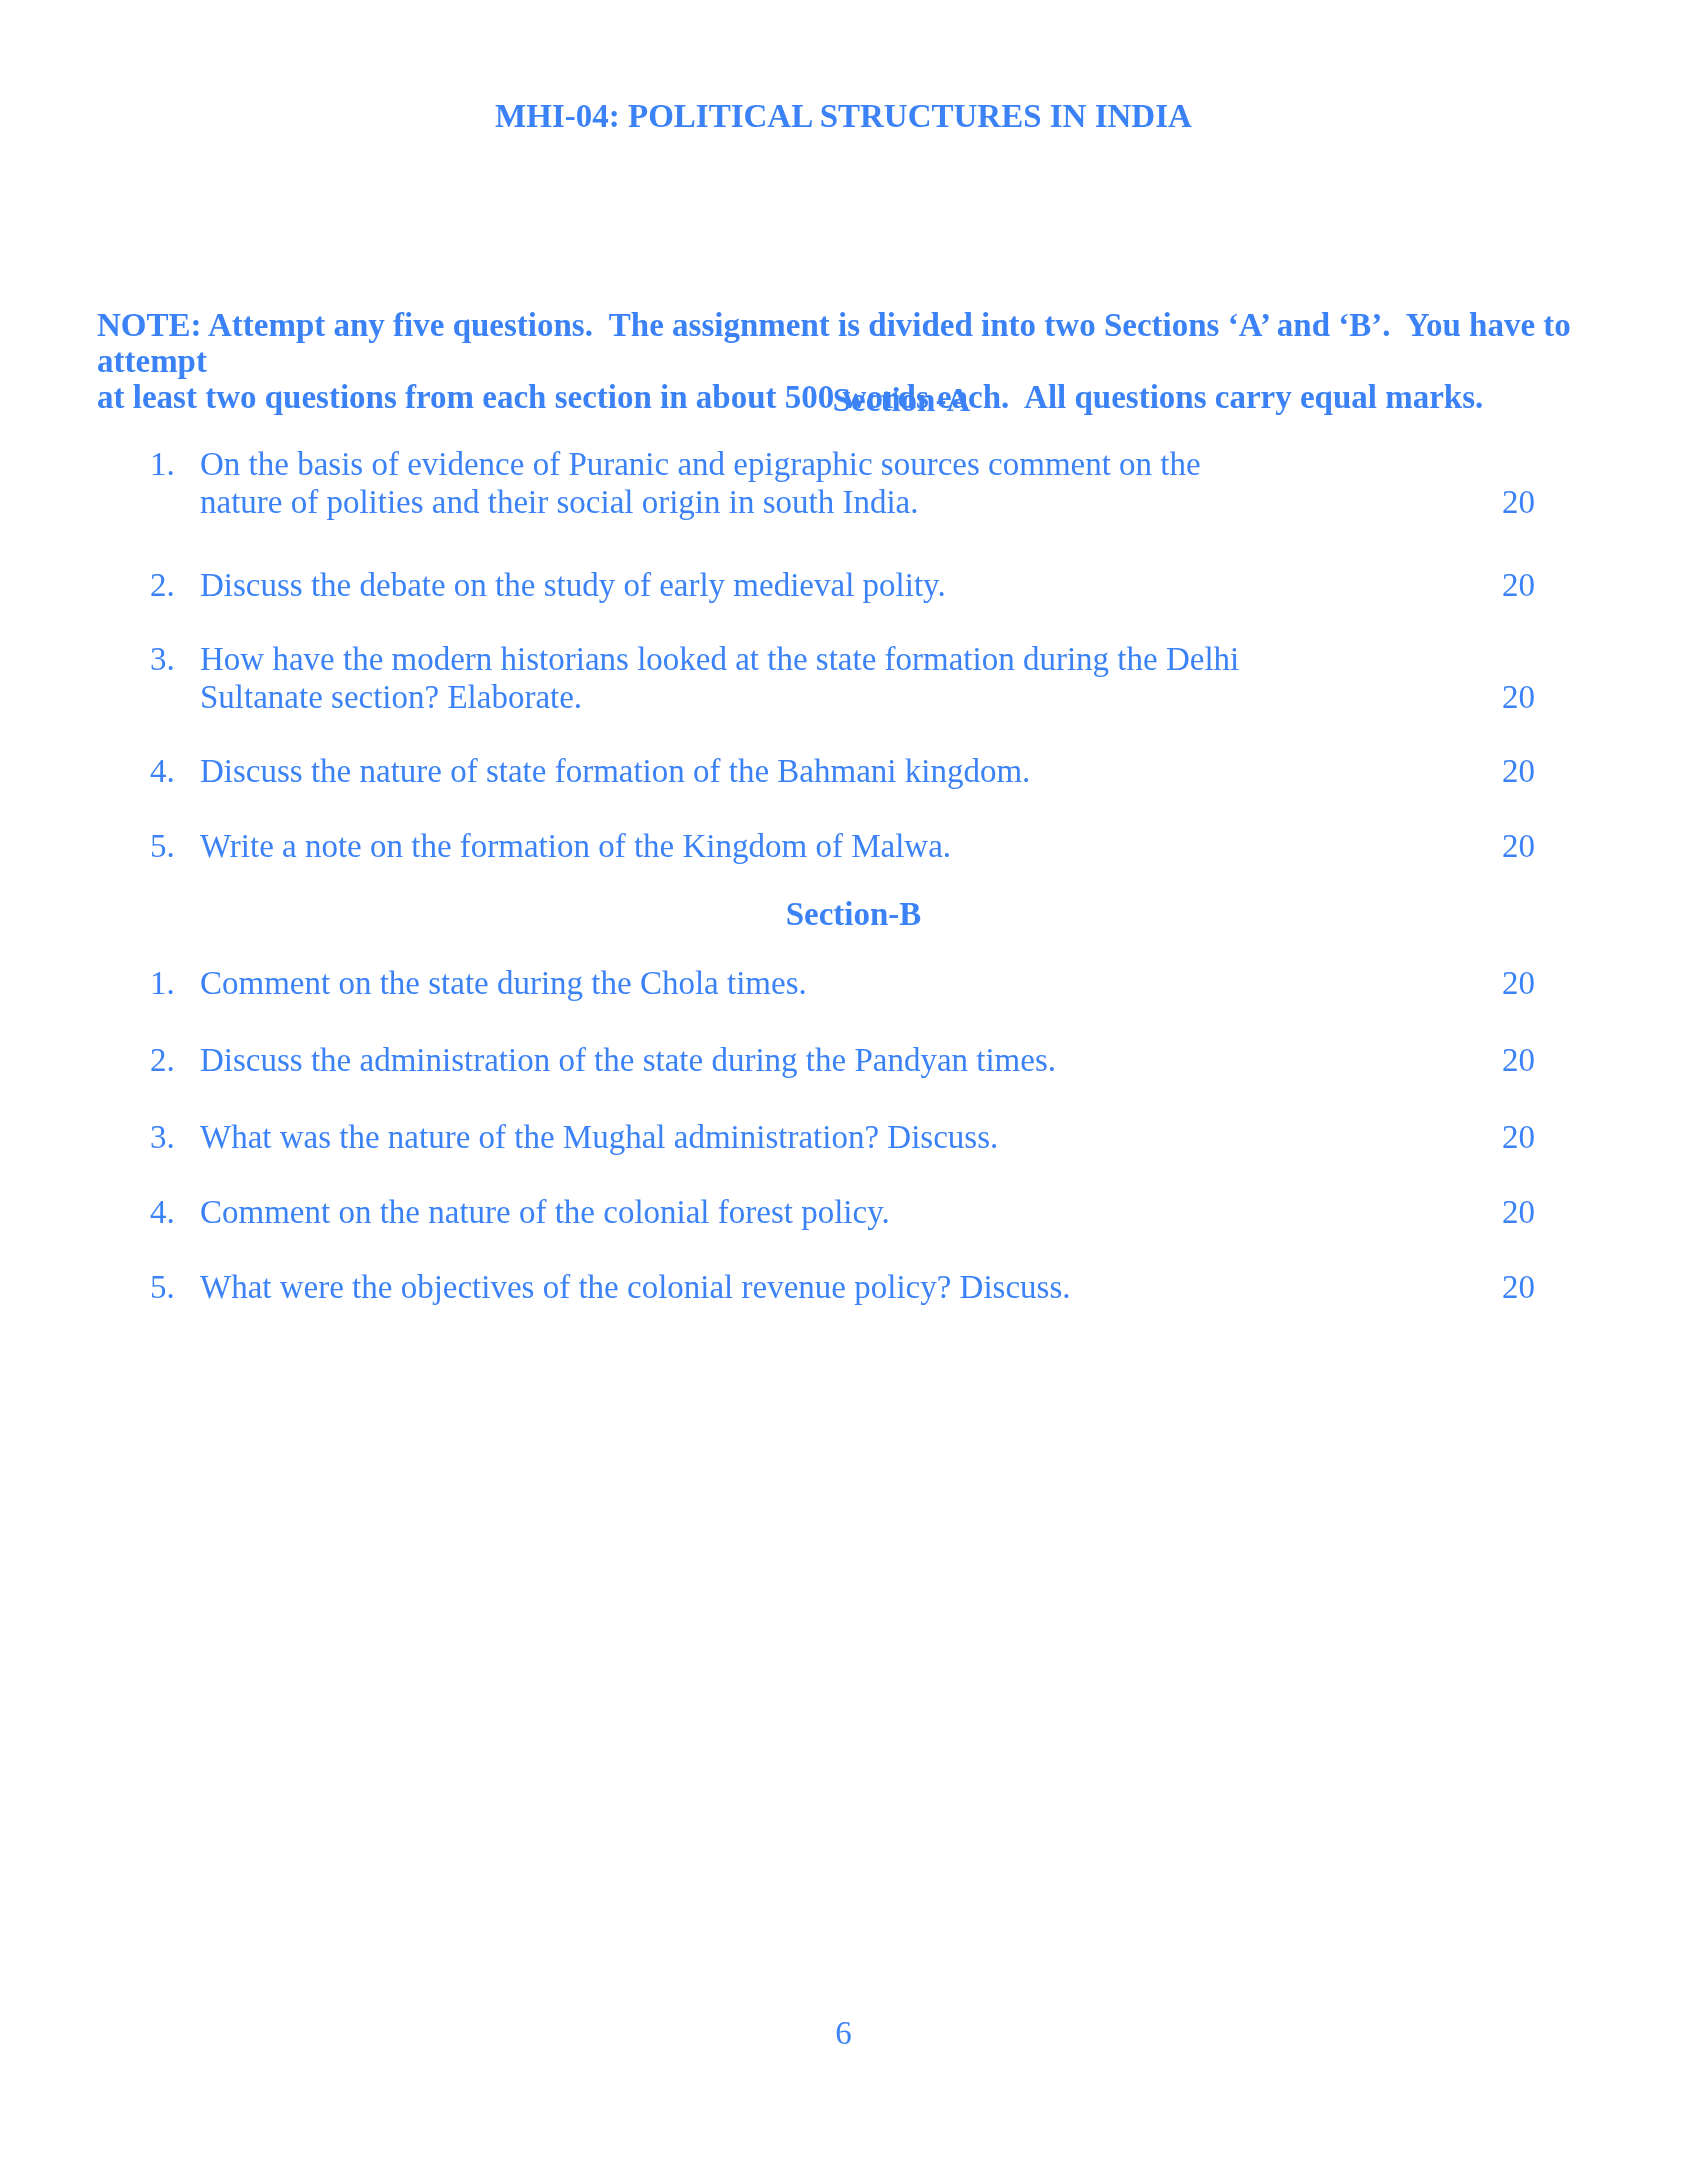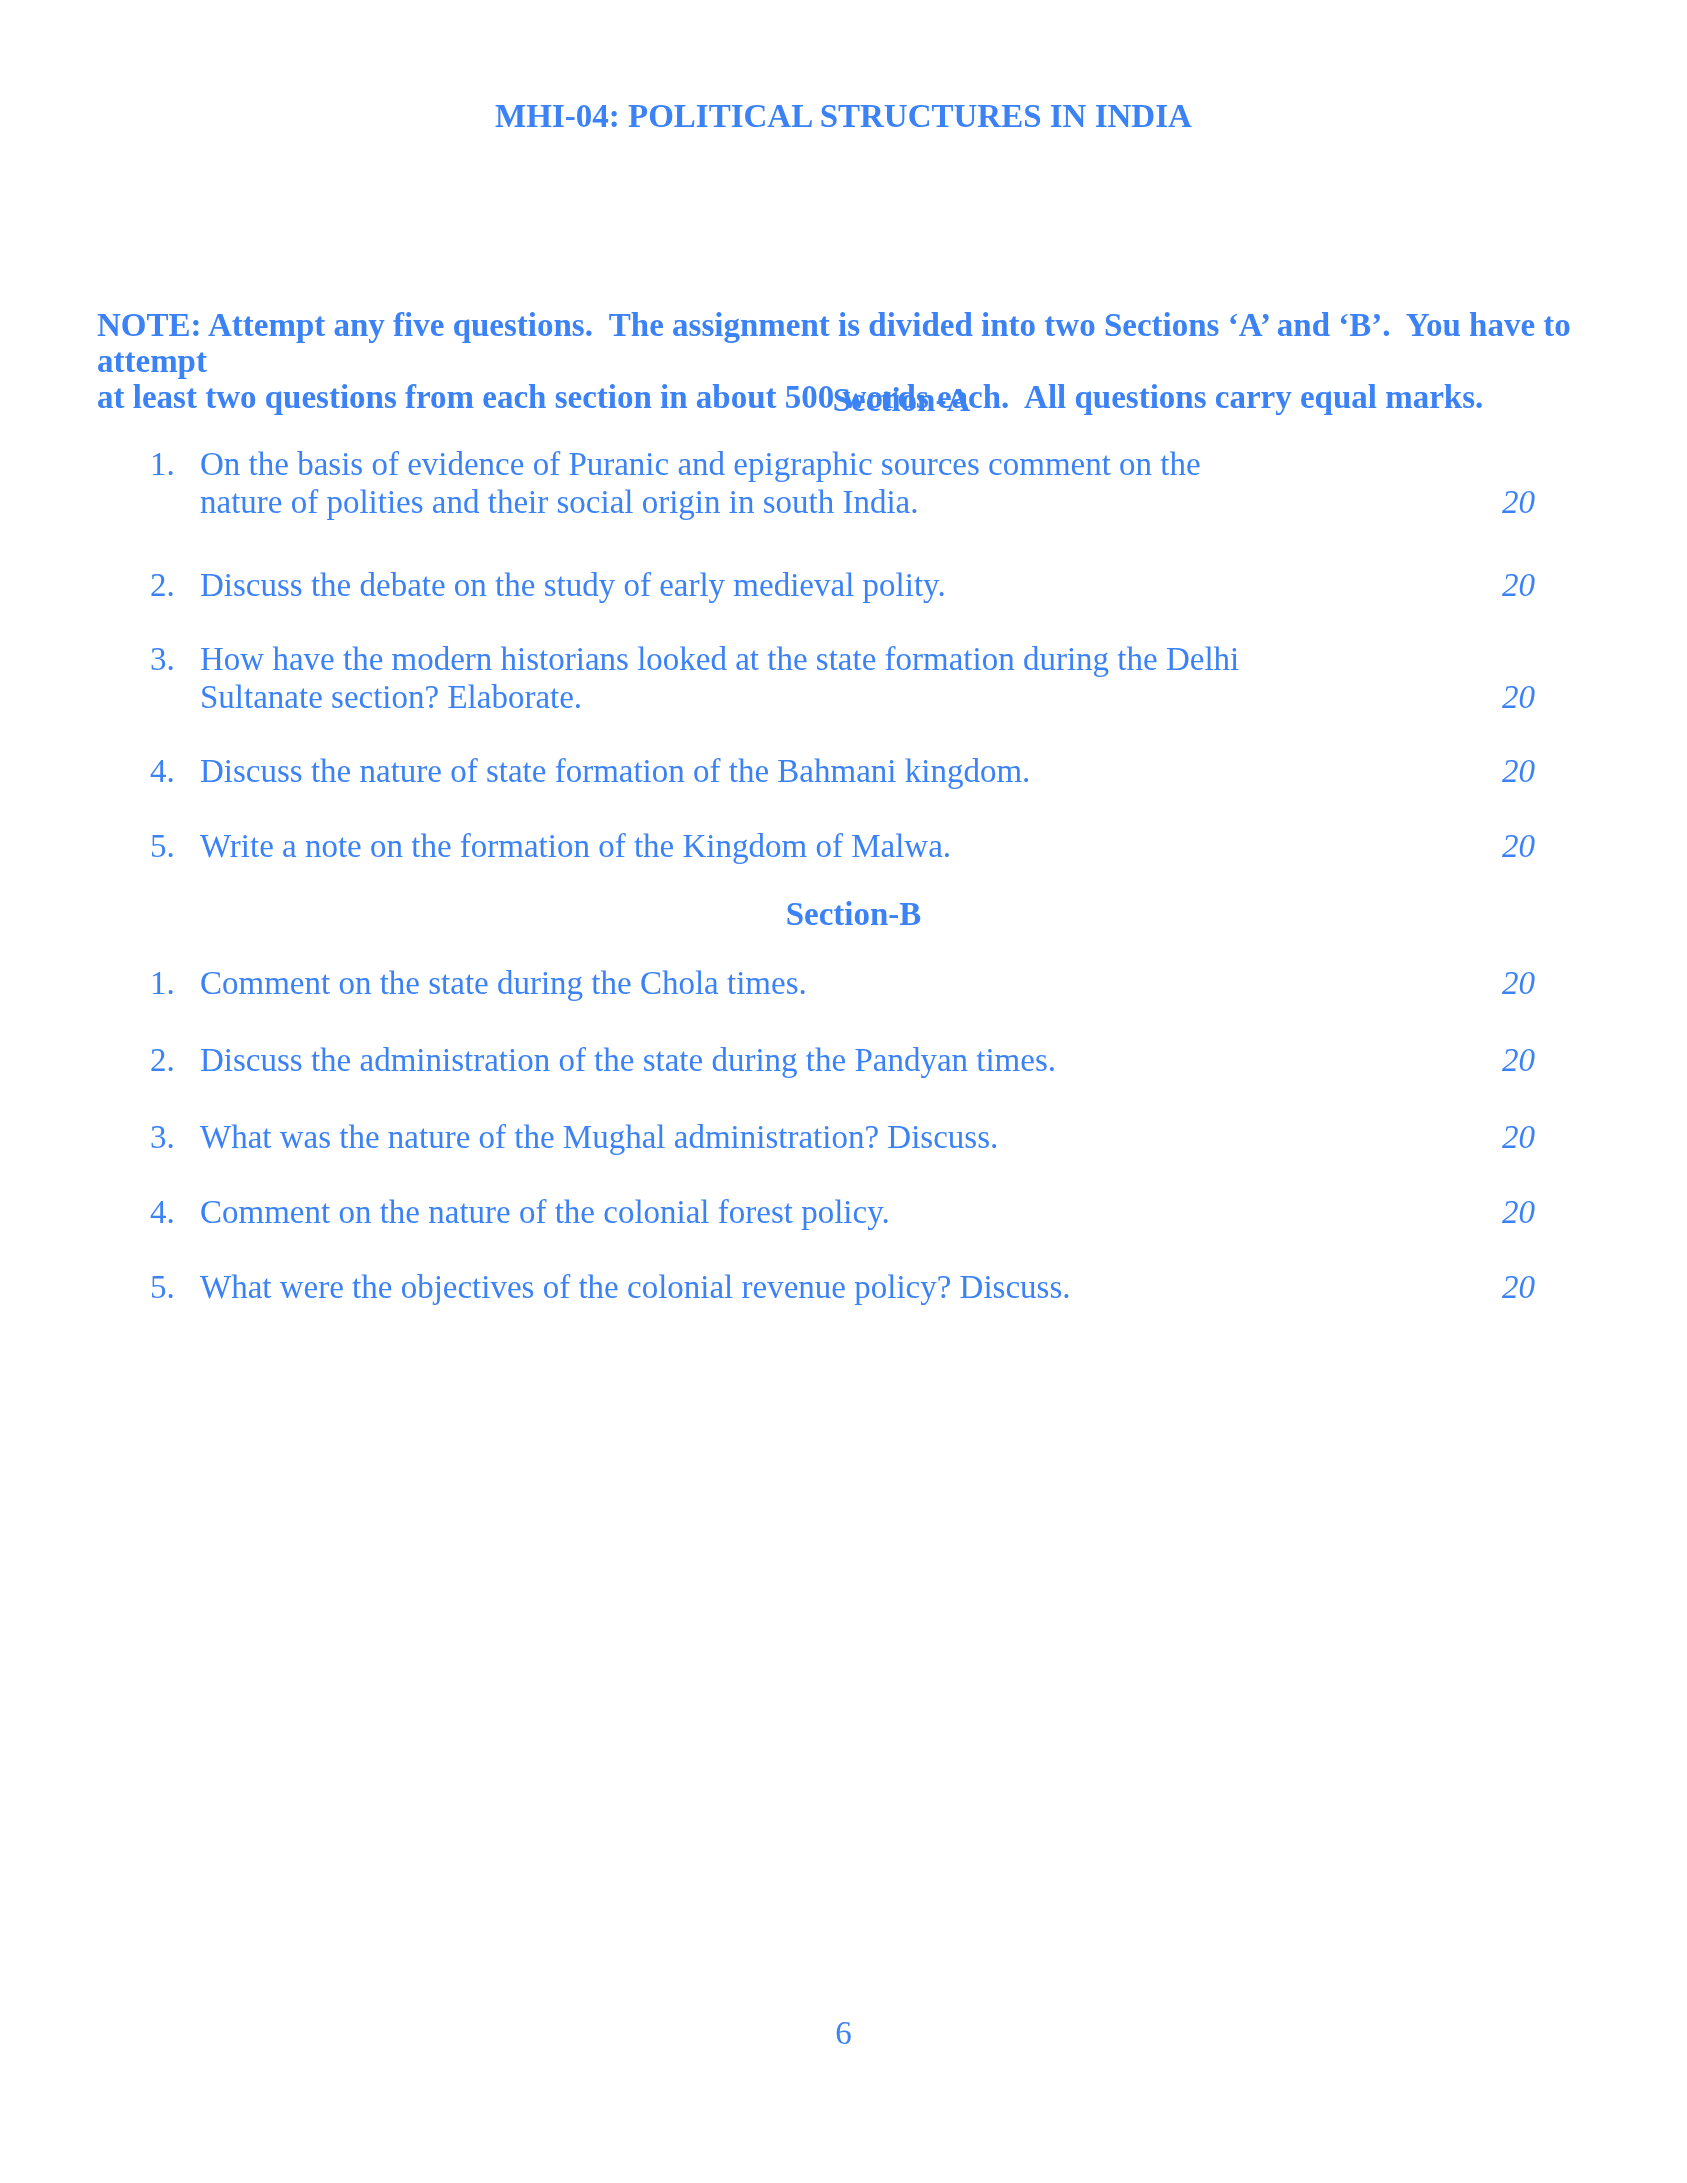--- a/index.html
+++ b/index.html
@@ -79,21 +79,20 @@
   .q .qtext {
     flex: 1;
     white-space: pre-wrap;
     padding-right: 26.5px;
     align-self: flex-start;
   }
   .q .marks {
     flex: none;
     align-self: flex-end;
     text-align: right;
-    font-style: italic;
   }
   .page-number {
     position: absolute;
     top: 2015px;
     left: 0;
     right: 0;
     text-align: center;
   }
 </style>
 </head>

